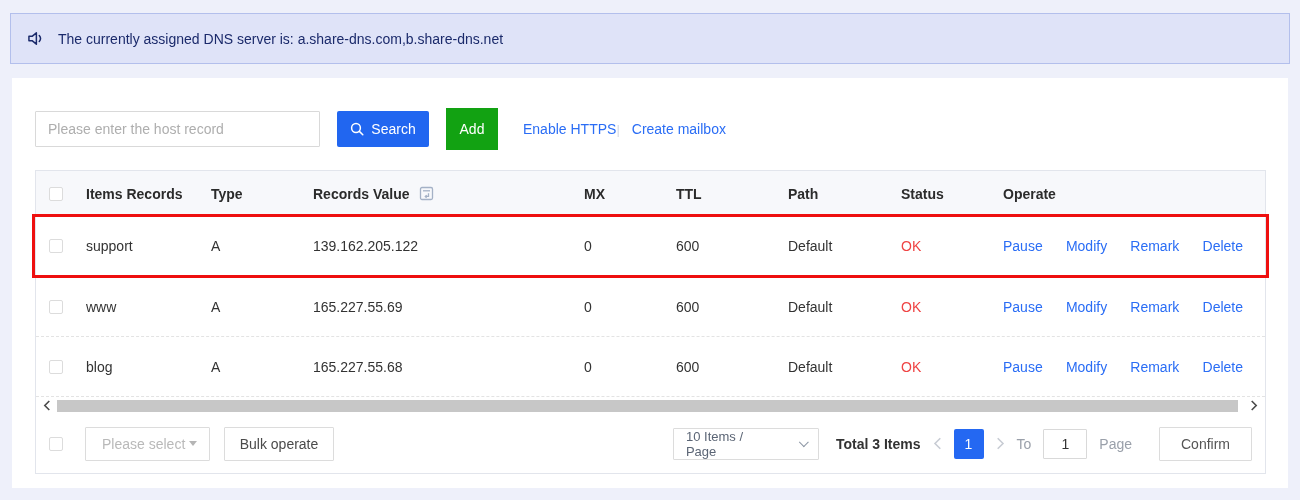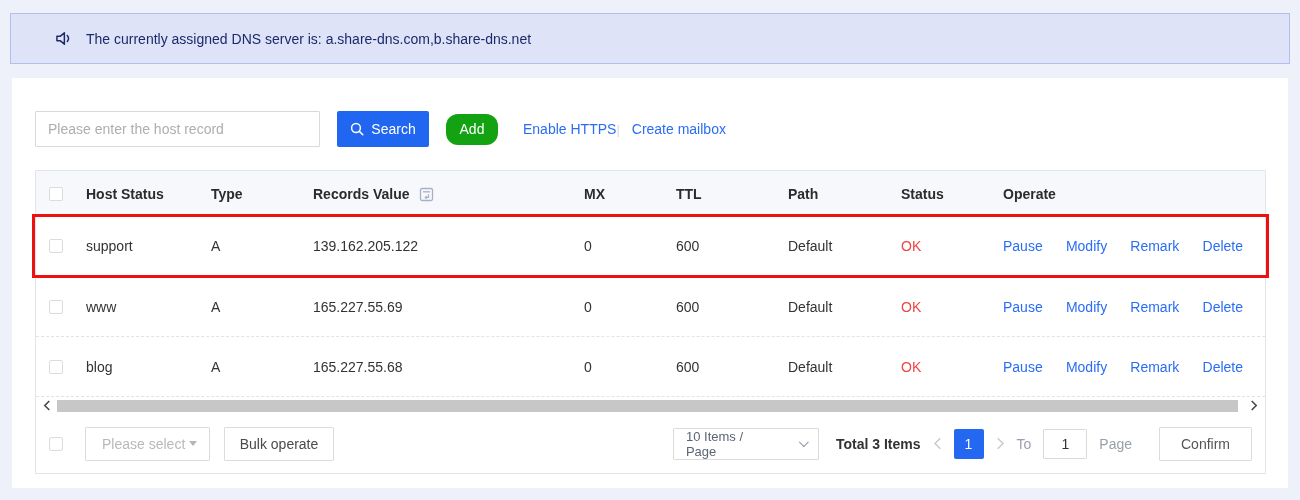--- a/index.html
+++ b/index.html
@@ -2,50 +2,50 @@
 <html><head>
 <meta charset="utf-8">
 <style>
   * { margin:0; padding:0; box-sizing:border-box; }
   html,body { width:1300px; height:500px; }
   body { font-family:"Liberation Sans","DejaVu Sans",sans-serif; background:#eef0fa; }
   .page { position:relative; width:1300px; height:500px; background:#eef0fa; overflow:hidden; }
 
   
   .banner { margin:13px 10px 0 10px; height:51px; background:#dfe3f8; border:1px solid #b3bfec;
-            display:flex; align-items:center; padding:0 20px 0 42px; }
+            display:flex; align-items:center; padding:0 20px 0 14px; }
   .banner-text { color:#1b2a6b; font-size:14px; margin-left:12px; }
 
   
   .card { margin:14px 12px 0 12px; height:410px; background:#ffffff; padding:33px 22px 0 23px; }
 
   
   .toolbar { display:flex; align-items:center; height:36px; }
   .search-input { width:285px; height:36px; border:1px solid #d9d9d9; border-radius:1px;
                   padding:0 12px; font-size:14px; color:#333; outline:none; font-family:inherit; }
   .search-input::placeholder { color:#aeaeae; }
   .btn-search { margin-left:17px; width:92px; height:36px; background:#2166f0; color:#fff; border:none;
                 border-radius:2px; font-size:14px; display:flex; align-items:center; justify-content:center;
                 gap:7px; cursor:pointer; font-family:inherit; }
-  .btn-add { margin-left:17px; width:52px; height:31px; background:#12a212; color:#fff; border:none;
-             border-radius:12px; font-size:14px; cursor:pointer; font-family:inherit; }
+  .btn-add { margin-left:17px; width:52px; height:42px; background:#12a212; color:#fff; border:none;
+             border-radius:0; font-size:14px; cursor:pointer; font-family:inherit; }
   .link { margin-left:25px; color:#2a6df5; font-size:14px; text-decoration:none; cursor:pointer; }
   .link + .link-sep { margin:0; }
   .link-sep { margin-left:12px; color:#d5d9e2; font-size:13px; }
   .link-sep + .link { margin-left:12px; }
 
   
   .table { margin-top:23px; border:1px solid #e2e5ec; position:relative; background:#fff; }
   .row { display:flex; align-items:center; }
   .thead { height:45px; background:#f7f8fb; font-weight:bold; color:#2b2b2b; font-size:14px; }
   .trow { height:60px; font-size:14px; color:#333; position:relative; background:#fff; }
   .trow + .trow { border-top:1px dashed #e3e3e3; }
   .col { flex:none; }
   .col-check { width:50px; padding-left:13px; display:flex; align-items:center; }
-  .col-host { width:125px; } .col-type { width:102px; } .col-value { width:271px; display:flex; align-items:flex-end; gap:9px; }
+  .col-host { width:125px; } .col-type { width:102px; } .col-value { width:271px; display:flex; align-items:flex-start; gap:9px; }
   .col-mx { width:92px; } .col-ttl { width:112px; } .col-path { width:113px; } .col-status { width:100px; }
   .col-op { flex:1 1 auto; display:flex; align-items:center; justify-content:space-between;
             padding-left:2px; padding-right:22px; }
   .col-op a { color:#2a6df5; font-size:14px; text-decoration:none; cursor:pointer; }
   .status-ok { color:#ef4444; }
   .checkbox { width:14px; height:14px; border:1px solid #dcdcdc; border-radius:2px; background:#fff;
               display:inline-block; cursor:pointer; }
   .hl { position:absolute; left:-4px; right:-4px; top:-2px; bottom:-2px;
         border:3px solid #ee0f0f; pointer-events:none; z-index:3; }
 
@@ -110,21 +110,21 @@
       <span class="link-sep">|</span>
       <a class="link">Create mailbox</a>
     </div>
 
     <div class="table">
 
       <div class="row thead">
         <div class="col col-check">
             <span class="checkbox"></span>
           </div>
-        <div class="col col-host">Host Status</div>
+        <div class="col col-host">Items Records</div>
         <div class="col col-type">Type</div>
         <div class="col col-value">
           <span>Records Value</span>
           <span style="display:flex">
             <svg width="15" height="15" viewBox="0 0 15 15" fill="none" stroke="#a4b1c6" stroke-width="1.3">
               <rect x="1.5" y="1.5" width="12" height="12" rx="1.5"></rect>
               <path d="M4 4.8h7"></path>
               <path d="M9.5 7.2v3.2h-3.2M7.6 9.1l-1.3 1.3 1.3 1.3"></path>
             </svg>
           </span>

